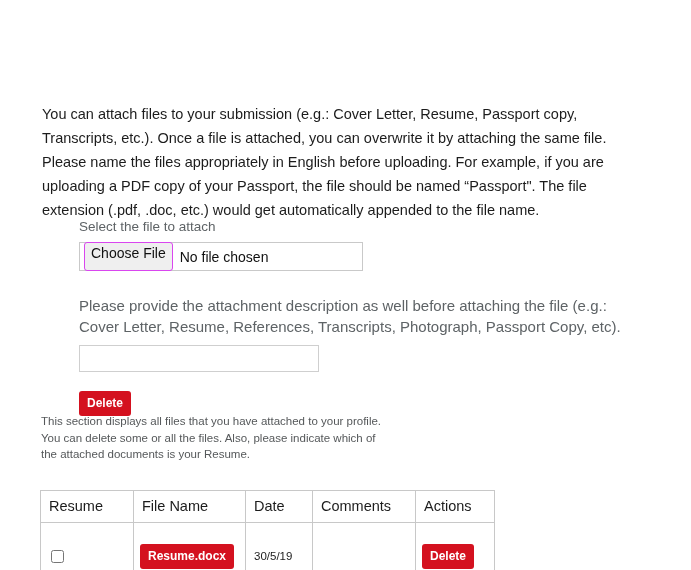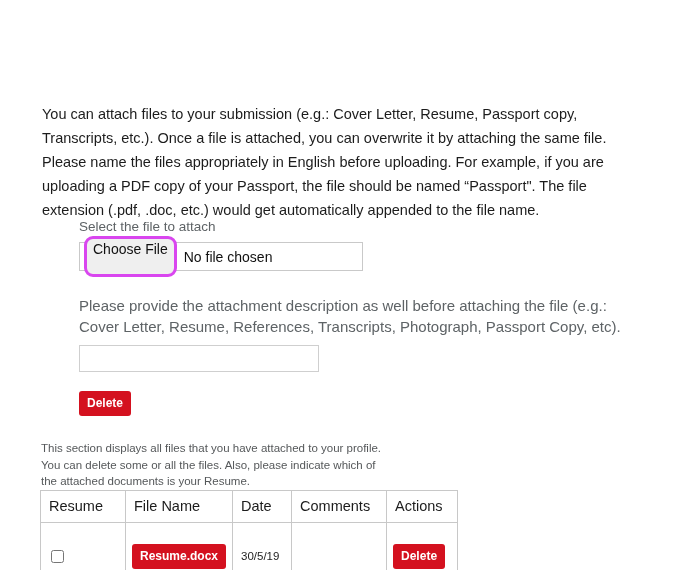--- a/index.html
+++ b/index.html
@@ -67,28 +67,28 @@
     height: 29px;
     border: 1px solid #c9c9c9;
     background: #ffffff;
     box-sizing: border-box;
     display: flex;
     align-items: center;
     padding: 0 4px;
   }
   .choose-file-button {
     display: inline-block;
-    border: 3px solid #d946ef;
+    border: 1px solid #d946ef;
     background: #efefef;
     color: #101010;
     font-family: "Liberation Sans", sans-serif;
     font-size: 14px;
     line-height: 18px;
-    padding: 1px 6px 16px 6px;
-    border-radius: 9px;
+    padding: 1px 6px 8px 6px;
+    border-radius: 3px;
     cursor: pointer;
     white-space: nowrap;
   }
   .file-status {
     font-size: 14px;
     color: #101010;
     margin-left: 7px;
     white-space: nowrap;
   }
 
@@ -130,21 +130,21 @@
   }
 
   .attach-button-wrap {
     margin-top: 19px;
   }
 
   
   .section-note {
     position: absolute;
     left: 41px;
-    top: 440px;
+    top: 413px;
     width: 350px;
     font-size: 11.5px;
     line-height: 16.5px;
     color: #55585a;
     margin: 0;
   }
 
   
   .attachments-table {
     position: absolute;
@@ -157,21 +157,21 @@
   .attachments-table td {
     border: 1px solid #c8c8c8;
     font-family: "Liberation Sans", sans-serif;
     font-weight: normal;
     text-align: left;
     vertical-align: middle;
   }
   .attachments-table th {
     font-size: 14.5px;
     color: #1c1c1c;
-    padding: 5px 0 6px 8px;
+    padding: 5px 8px 6px 8px;
     line-height: 20px;
   }
   .attachments-table td {
     font-size: 11.5px;
     color: #1c1c1c;
     padding: 12px 8px;
     height: 26px;
   }
   .col-resume   { width: 76px; }
   .col-filename { width: 95px; }

